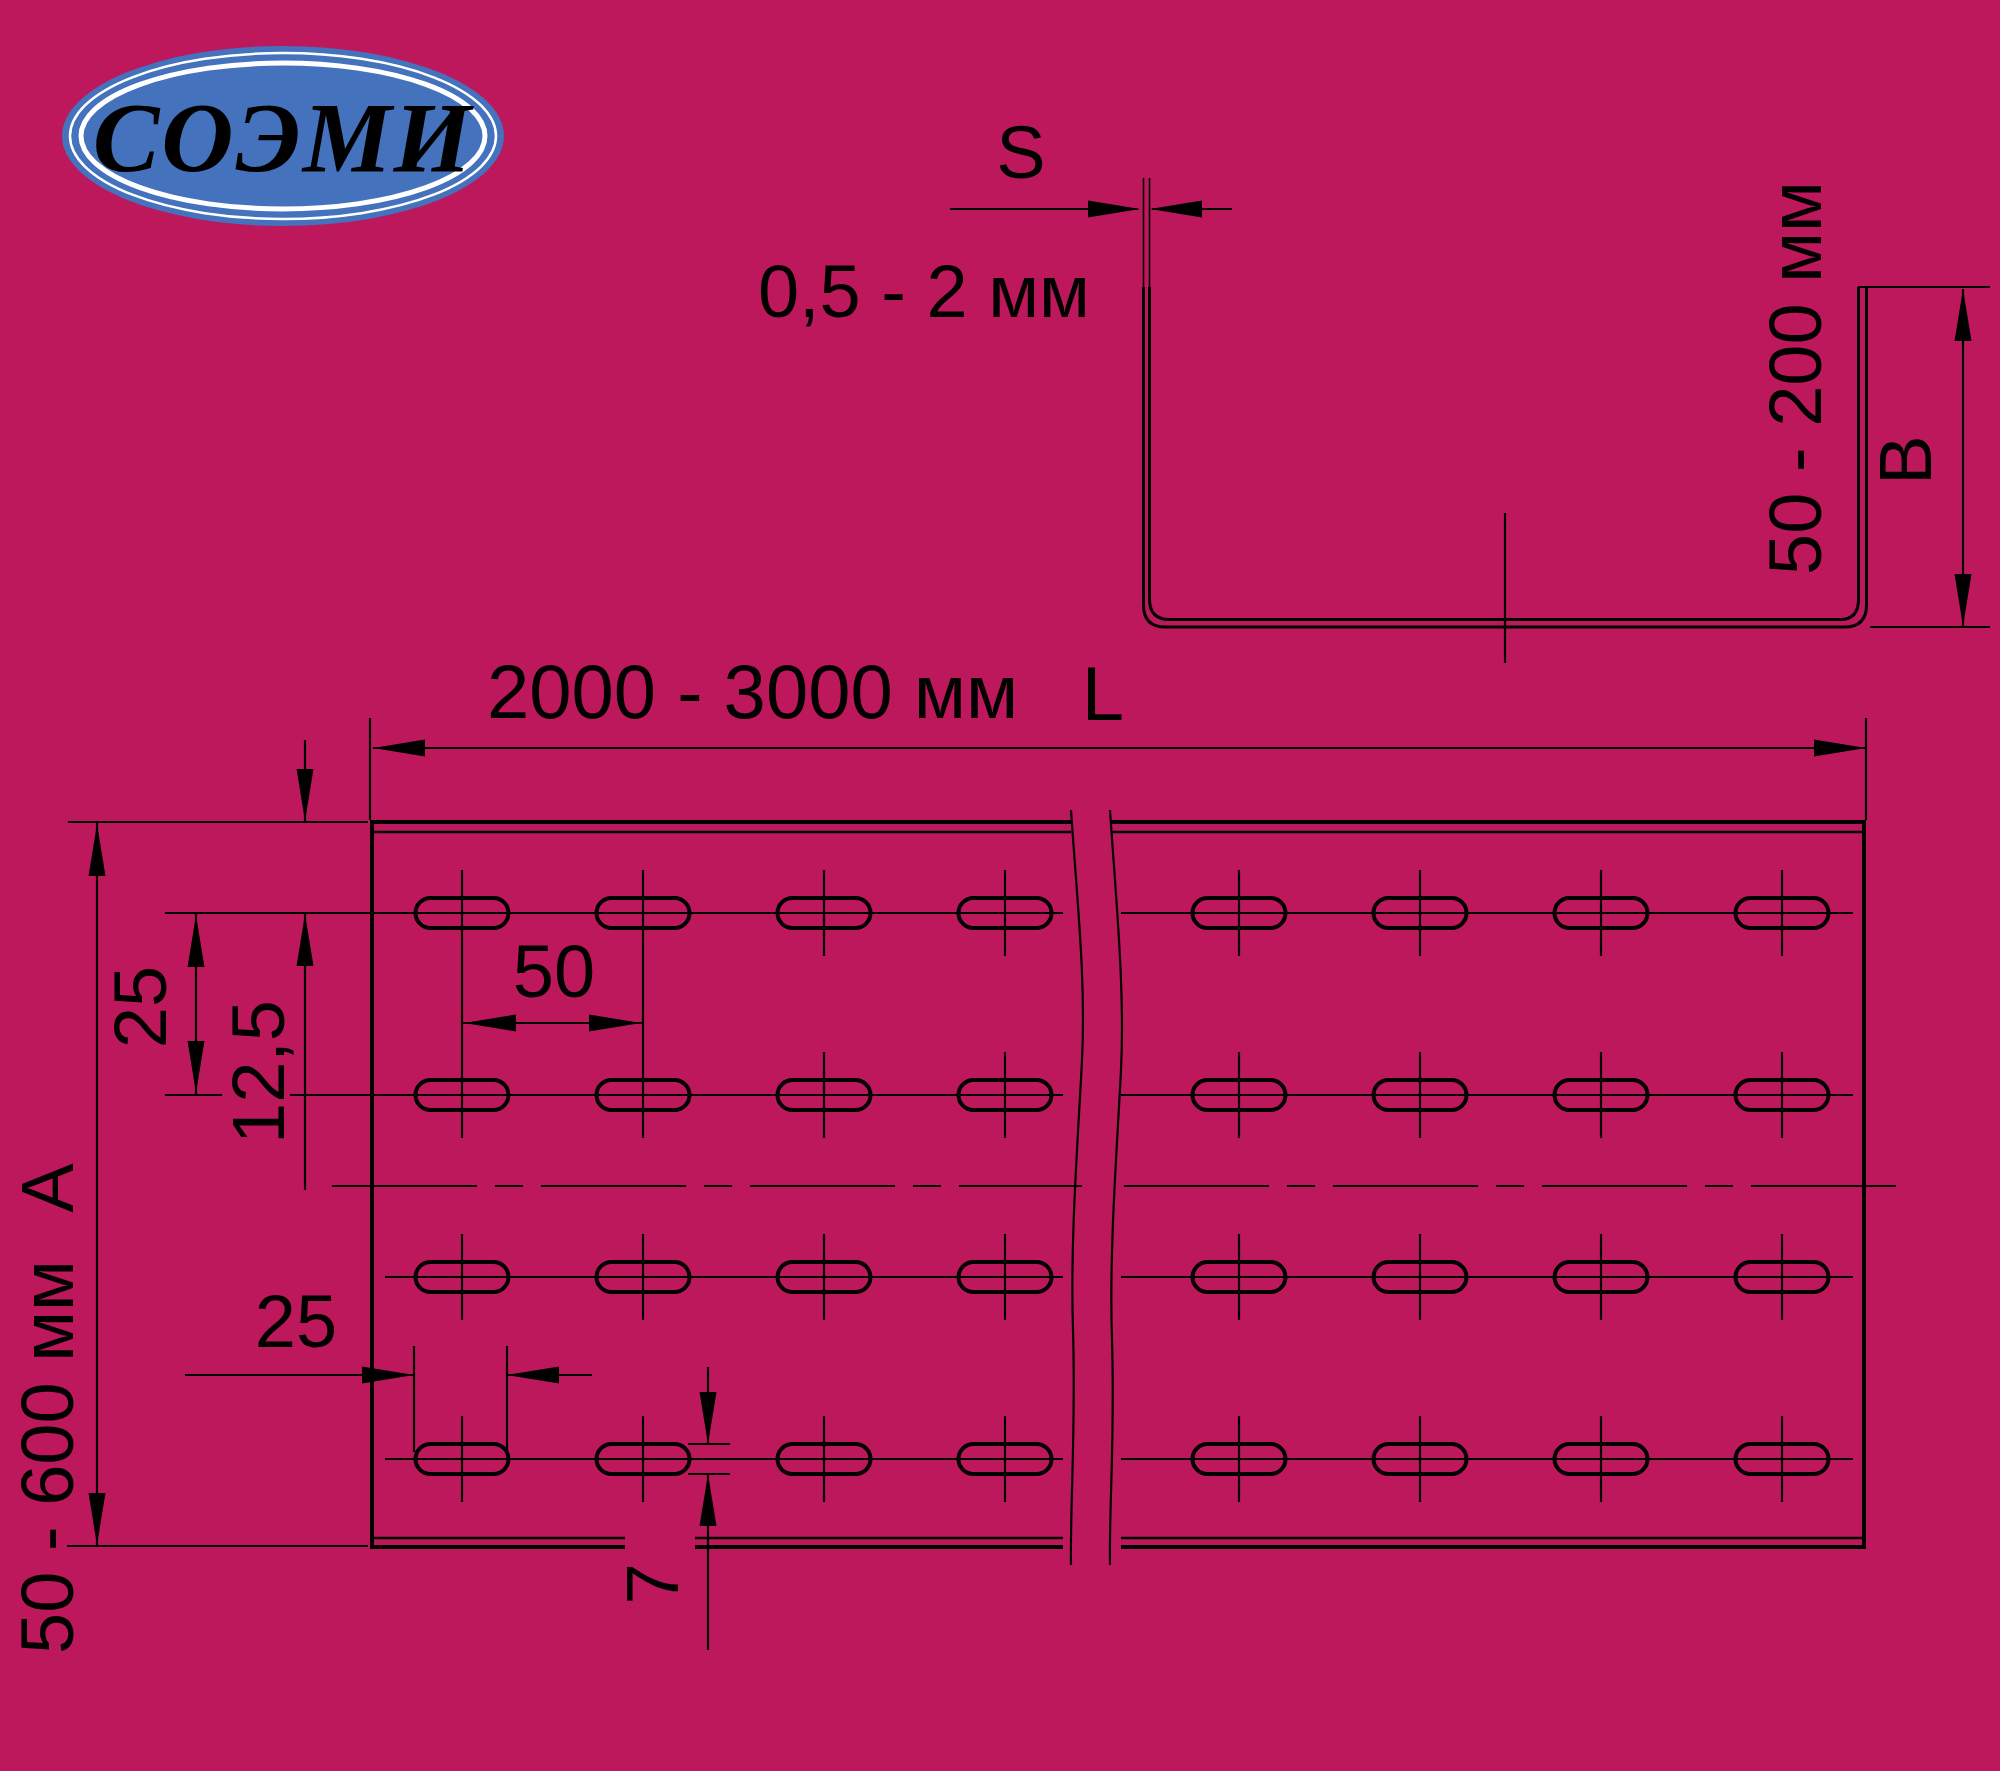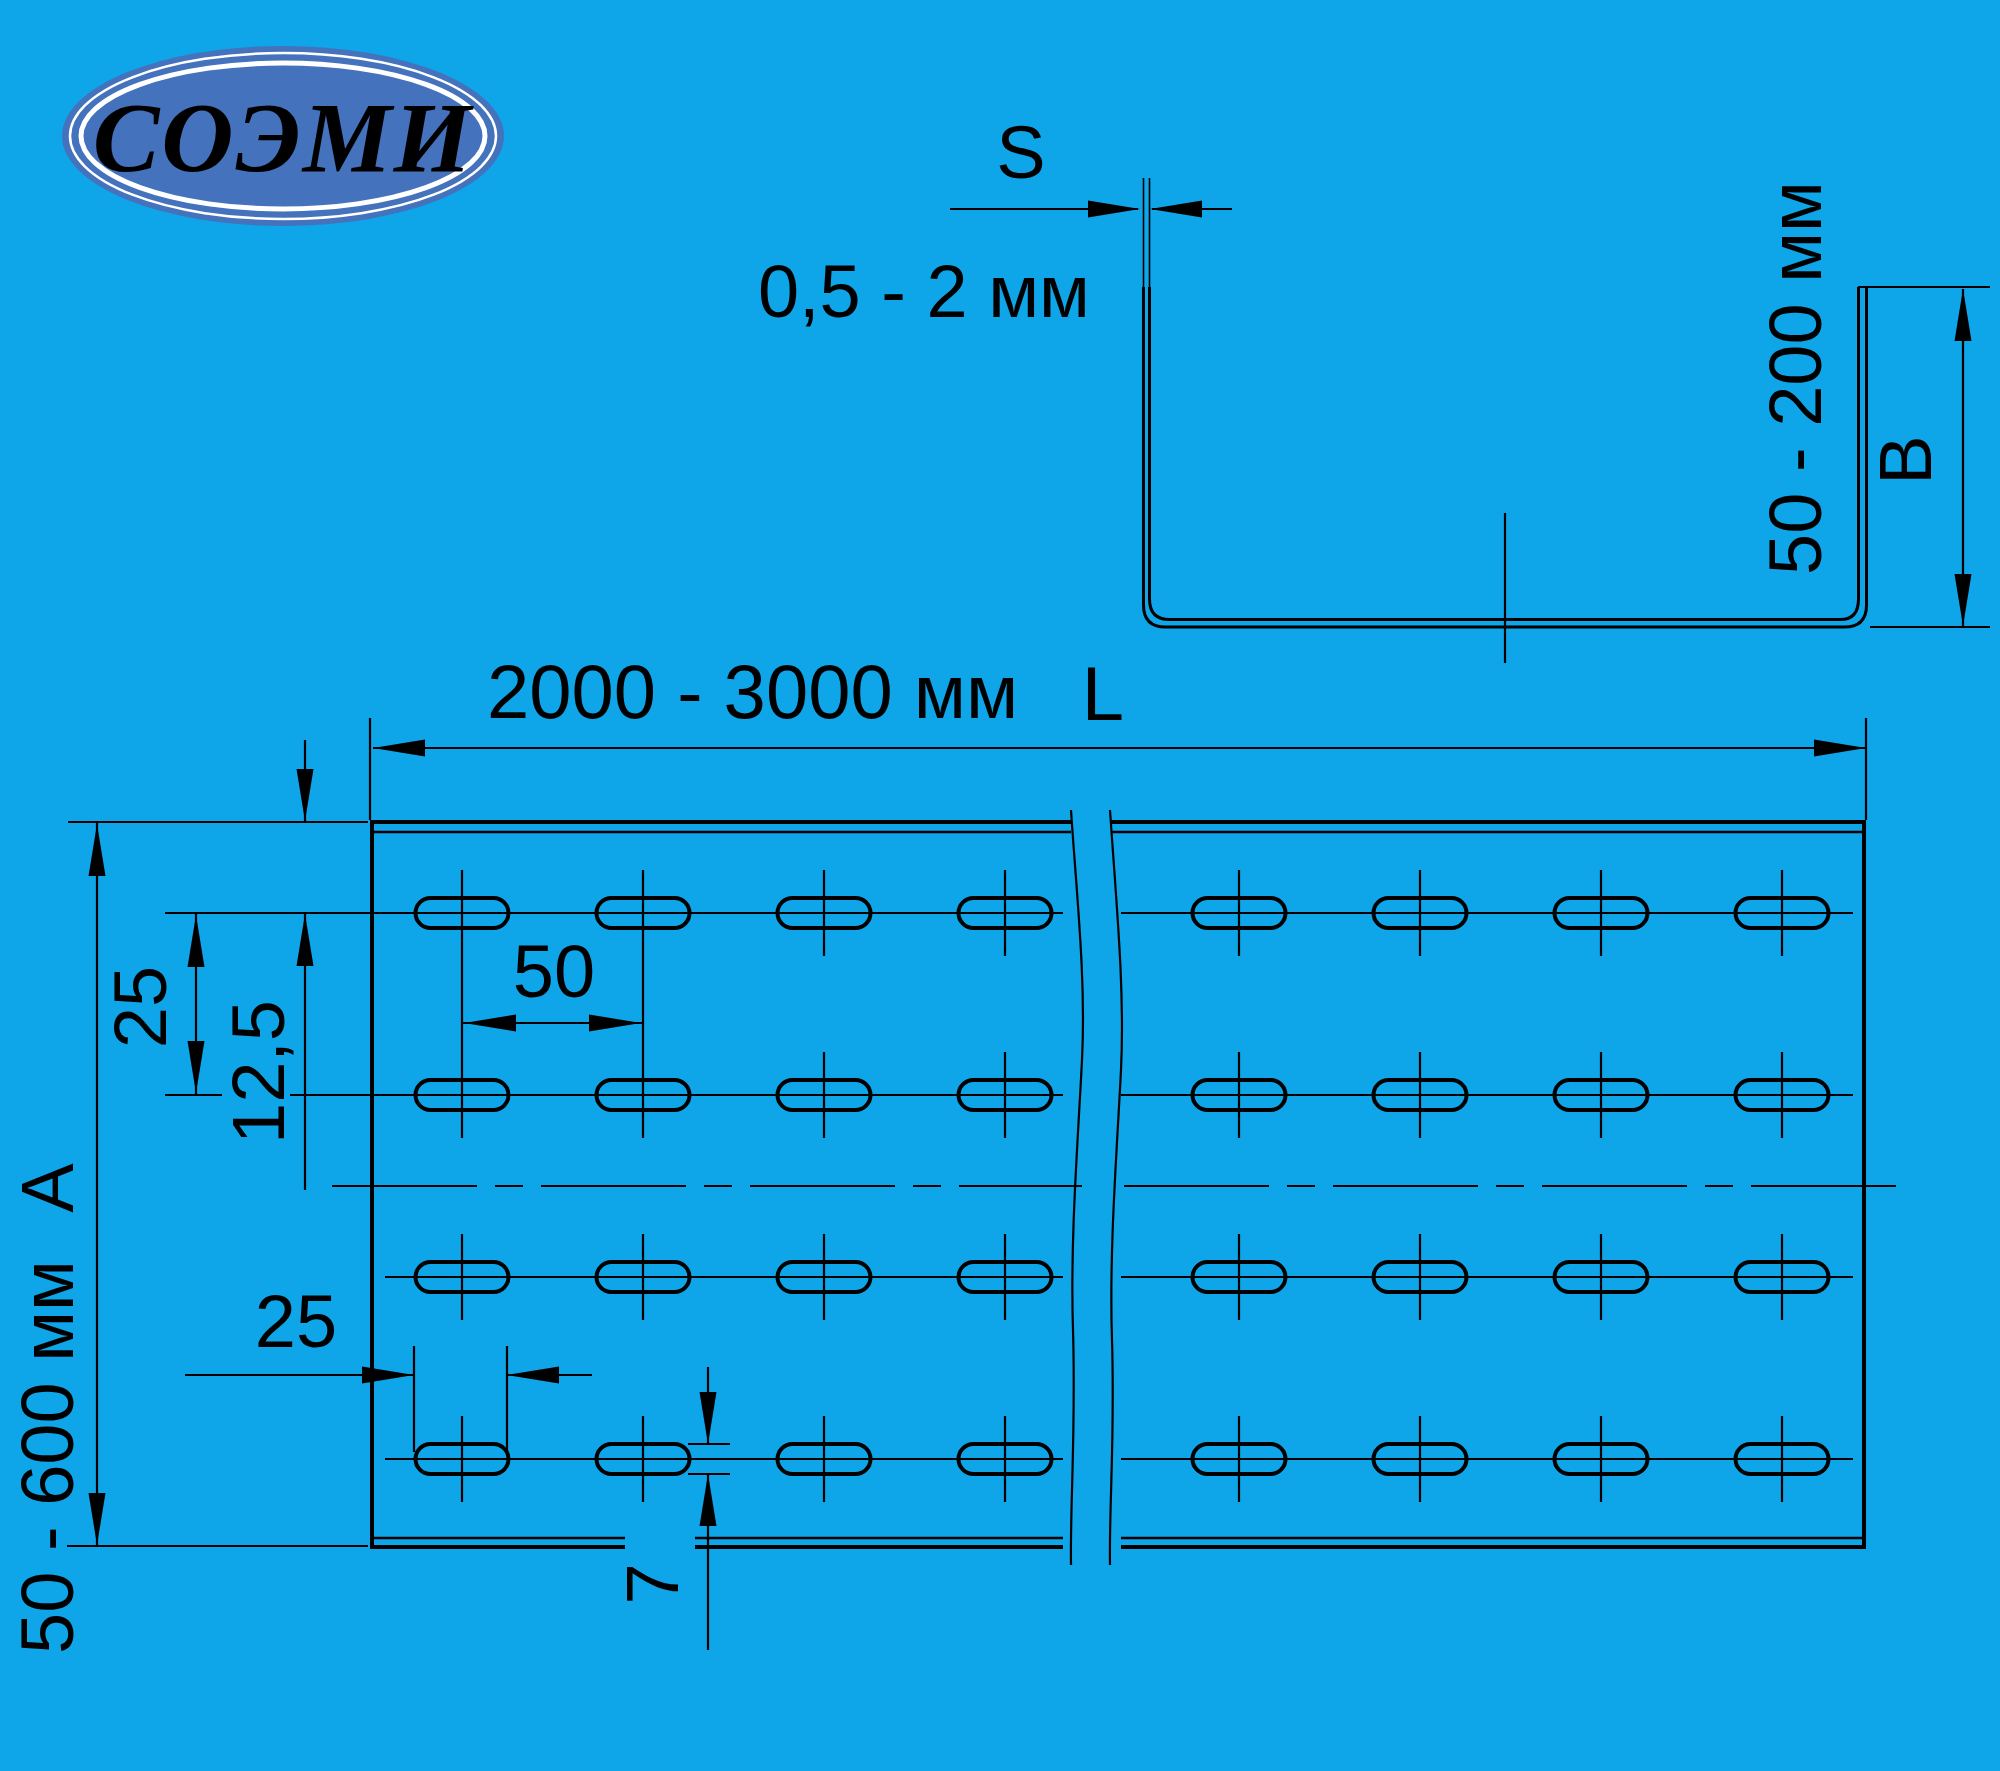--- a/index.html
+++ b/index.html
@@ -1,16 +1,16 @@
 <!DOCTYPE html>
 <html><head>
 <meta charset="utf-8">
 <style>
   html,body{margin:0;padding:0;background:#fff;}
-  .stage{position:relative;width:2000px;height:1771px;background:#0ea5e9;overflow:hidden;
+  .stage{position:relative;width:2000px;height:1771px;background:#be185d;overflow:hidden;
          font-family:"Liberation Sans",sans-serif;}
   svg{position:absolute;left:0;top:0;}
   .thin{stroke:#000;stroke-width:2.2;fill:none;}
   .hair{stroke:#000;stroke-width:1.6;fill:none;}
   .thick{stroke:#000;stroke-width:4;fill:none;}
   .mid{stroke:#000;stroke-width:2.5;fill:none;}
   .sheet{stroke:#000;stroke-width:3;fill:none;stroke-linecap:butt;}
   .slotline{stroke:#000;stroke-width:2.2;fill:none;}
   .arrow{fill:#000;stroke:none;}
   text{fill:#000;font-family:"Liberation Sans",sans-serif;}

